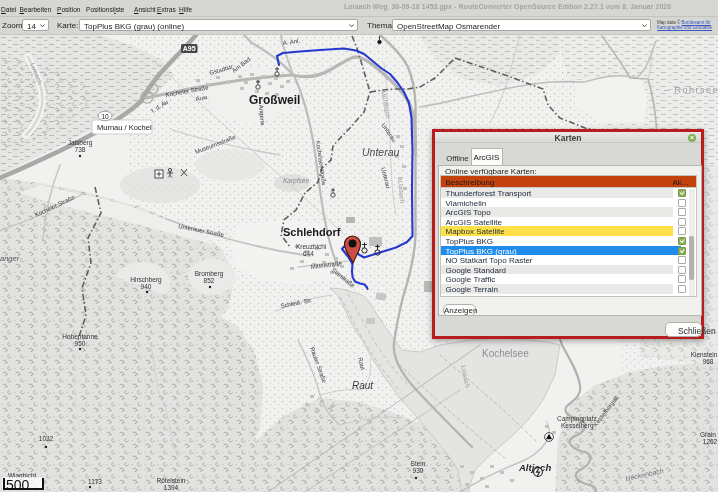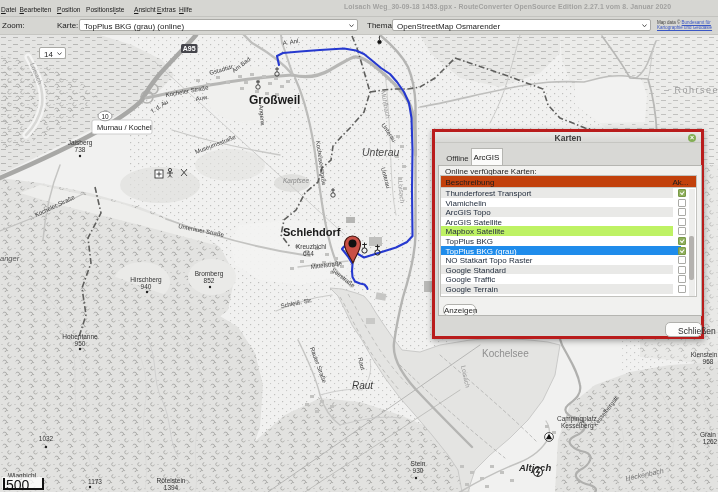--- a/index.html
+++ b/index.html
@@ -339,21 +339,21 @@
   <span class="mitem" style="left:19.5px"><u>B</u>earbeiten</span>
   <span class="mitem" style="left:57px"><u>P</u>osition</span>
   <span class="mitem" style="left:86px">Positionsl<u>i</u>ste</span>
   <span class="mitem" style="left:134px"><u>A</u>nsicht</span>
   <span class="mitem" style="left:157px"><u>E</u>xtras</span>
   <span class="mitem" style="left:179px"><u>H</u>ilfe</span>
   <span id="wintitle">Loisach Weg_30-09-18 1453.gpx - RouteConverter OpenSource Edition 2.27.1 vom 8. Januar 2020</span>
 </div>
 <div id="toolbar">
   <span class="tlabel" style="left:2px">Zoom:</span>
-  <div class="combo" style="left:39px;width:25px;margin-top:28px;">
+  <div class="combo" style="left:22px;width:25px;">
       <span class="ctext">14</span>
       <span class="arrow">
         <svg width="5" height="5">
           <path d="M0.5,1.5 L2.5,3.8 L4.5,1.5" stroke="#555" stroke-width="1" fill="none"></path>
         </svg>
       </span>
     </div>
   <span class="tlabel" style="left:57px">Karte:</span>
   <div class="combo" style="left:79px;width:277px;">
       <span class="ctext">TopPlus BKG (grau) (online)</span>
@@ -402,21 +402,21 @@
           </div>
           <span class="cb" style="top:22.6px"></span>
         <div class="trow" style="top:31.2px;background:#e9e9e7">
             <span class="rt">ArcGIS Topo</span>
           </div>
           <span class="cb" style="top:32.2px"></span>
         <div class="trow" style="top:40.8px">
             <span class="rt">ArcGIS Satellite</span>
           </div>
           <span class="cb" style="top:41.8px"></span>
-        <div class="trow" style="top:50.4px;background:#bef264">
+        <div class="trow" style="top:50.4px;background:#fde047">
             <span class="rt">Mapbox Satellite</span>
           </div>
           <span class="cb" style="top:51.4px"></span>
         <div class="trow" style="top:60px">
             <span class="rt">TopPlus BKG</span>
           </div>
           <span class="cb on" style="top:61px"></span>
         <div class="trow" style="top:69.6px;width:240px;background:#1f8ceb;color:#fff">
             <span class="rt">TopPlus BKG (grau)</span>
           </div>

